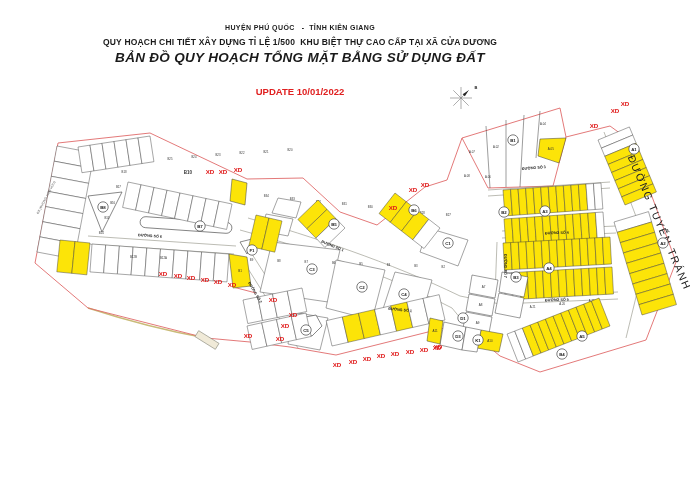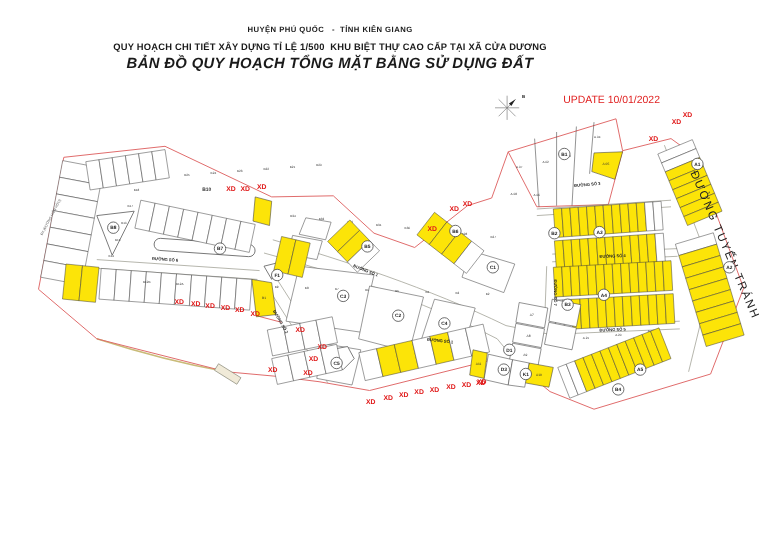--- a/index.html
+++ b/index.html
@@ -2,21 +2,21 @@
 <html><head>
 <meta charset="utf-8">
 <style>
   html,body{margin:0;padding:0;background:#fff;}
   .page{position:relative;width:690px;height:487px;background:#ffffff;overflow:hidden;
         font-family:"Liberation Sans", sans-serif;}
   .hdr{position:absolute;left:0;width:600px;text-align:center;color:#1a1a1a;white-space:pre;}
   .hdr1{top:24px;font-size:7px;font-weight:bold;letter-spacing:.4px;}
   .hdr2{top:37px;font-size:8.5px;font-weight:bold;letter-spacing:.2px;}
   .hdr3{top:50px;font-size:13.5px;font-weight:bold;letter-spacing:.3px;font-style:italic;}
-  .upd{top:86px;font-size:9.5px;font-weight:normal;text-align:right;}
+  .upd{top:86px;font-size:9.5px;font-weight:bold;}
   svg{position:absolute;left:0;top:0;}
   text{font-family:"Liberation Sans", sans-serif;}
 </style>
 </head>
 <body>
 
 <div class="page">
   <div class="hdr hdr1">HUYỆN PHÚ QUỐC   -  TỈNH KIÊN GIANG</div>
   <div class="hdr hdr2">QUY HOẠCH CHI TIẾT XÂY DỰNG TỈ LỆ 1/500  KHU BIỆT THỰ CAO CẤP TẠI XÃ CỬA DƯƠNG</div>
   <div class="hdr hdr3">BẢN ĐỒ QUY HOẠCH TỔNG MẶT BẰNG SỬ DỤNG ĐẤT</div>

